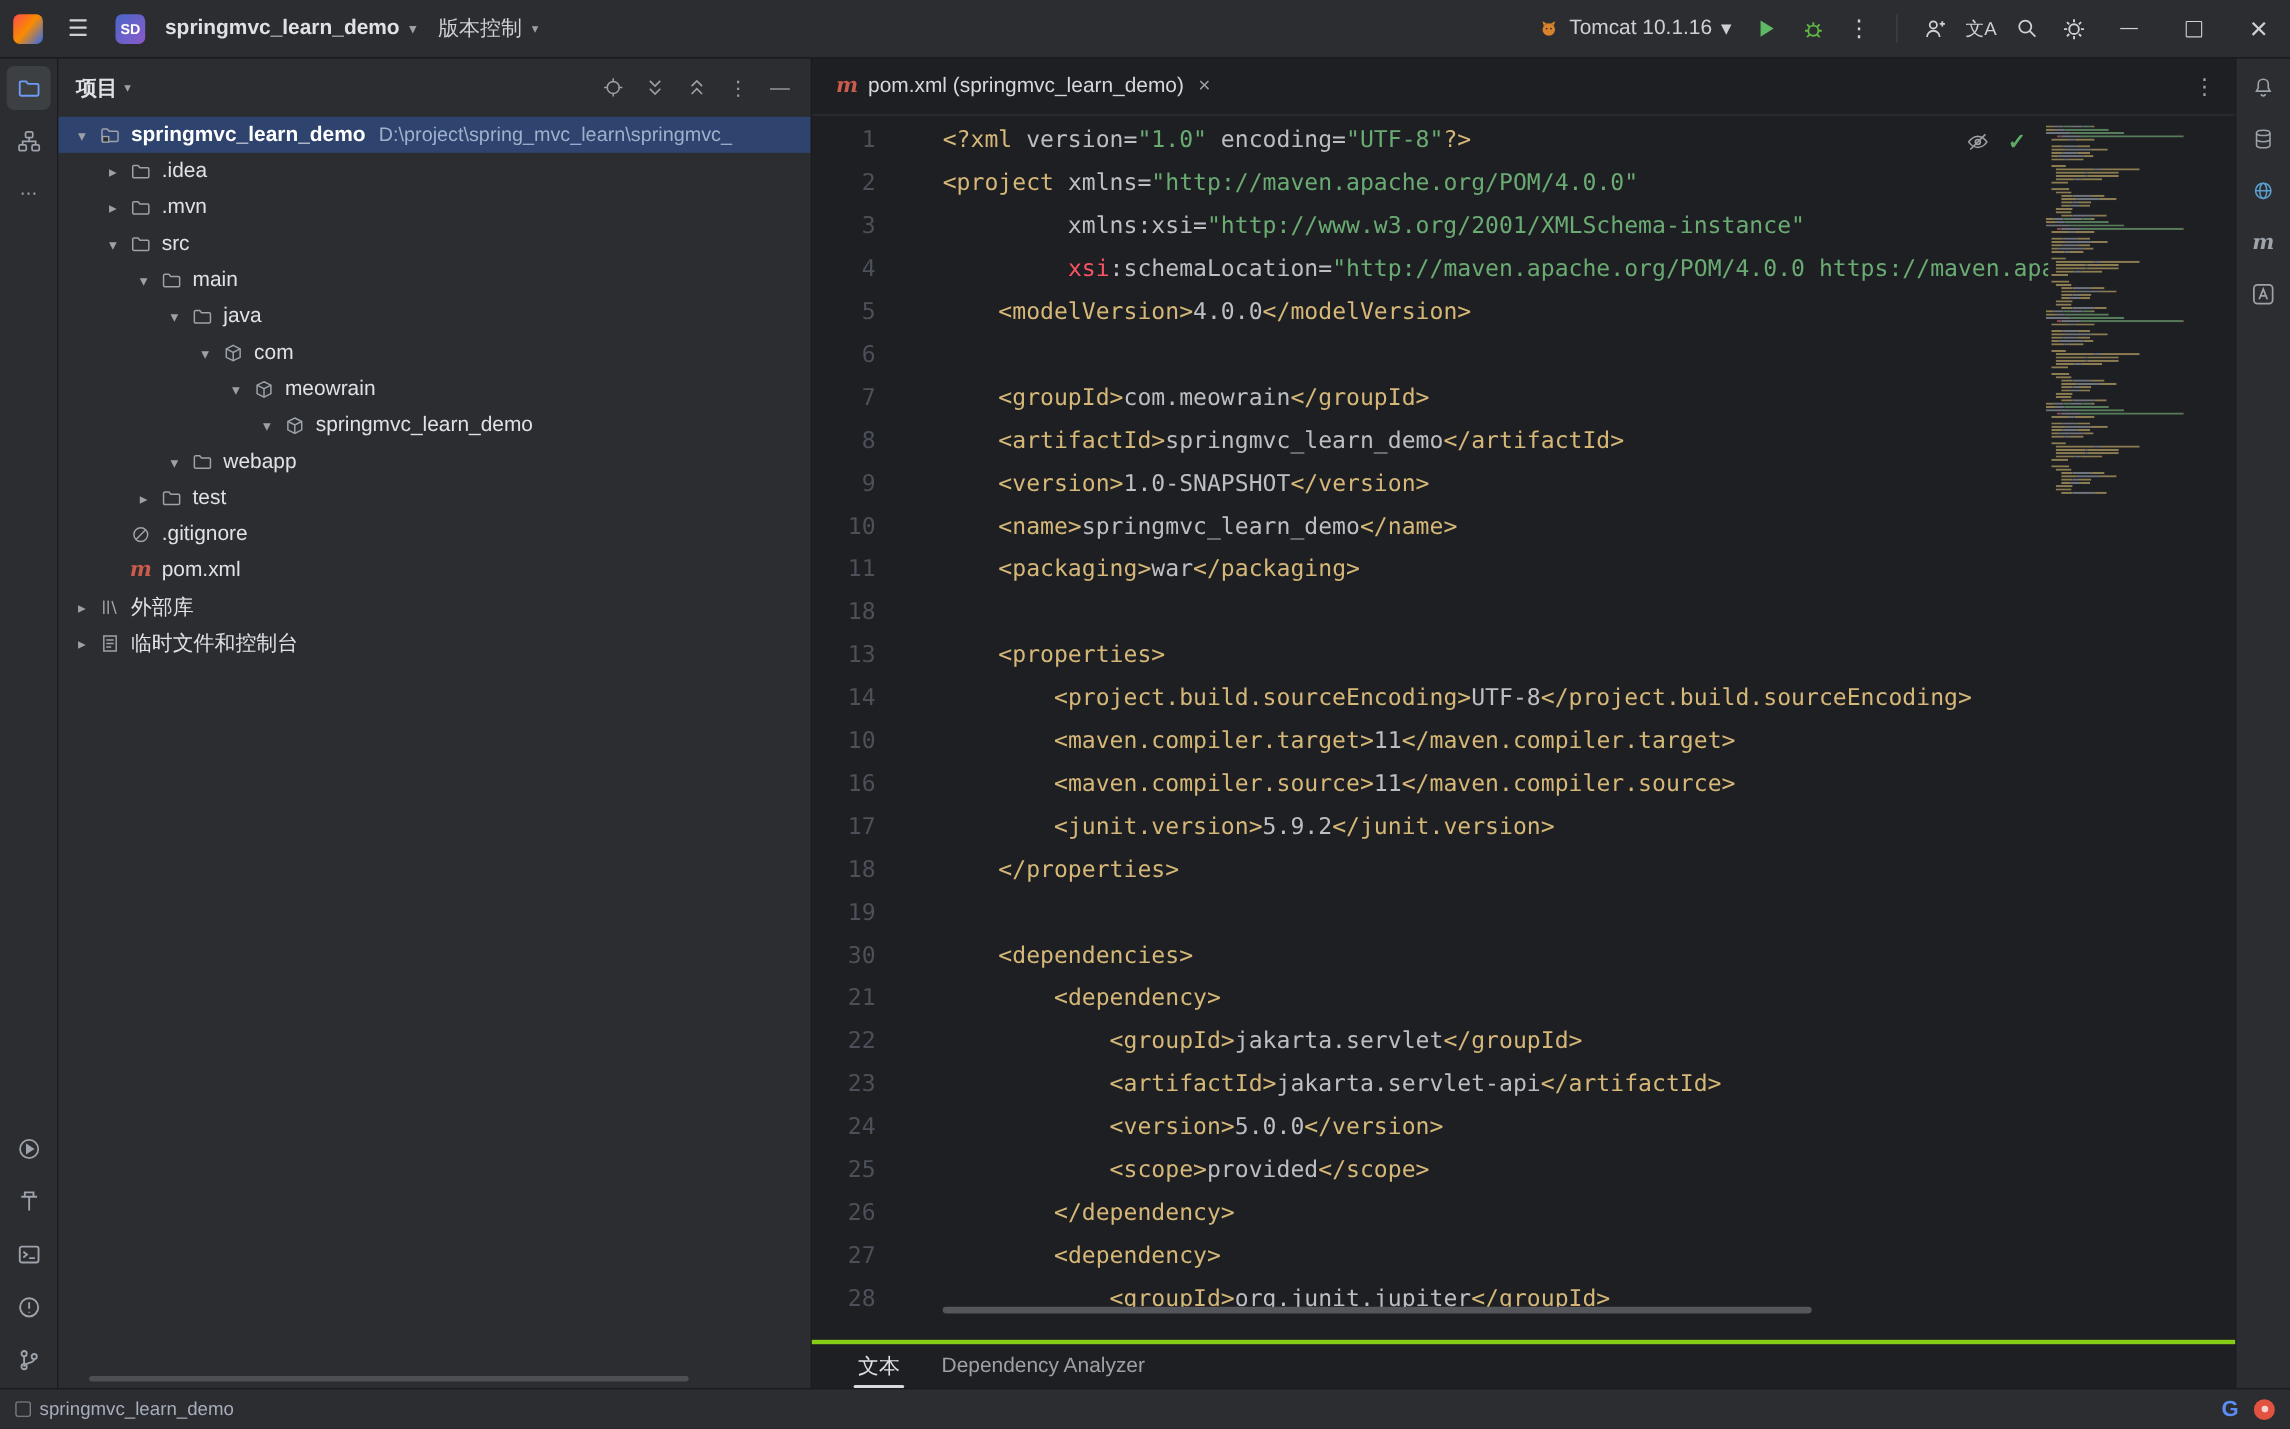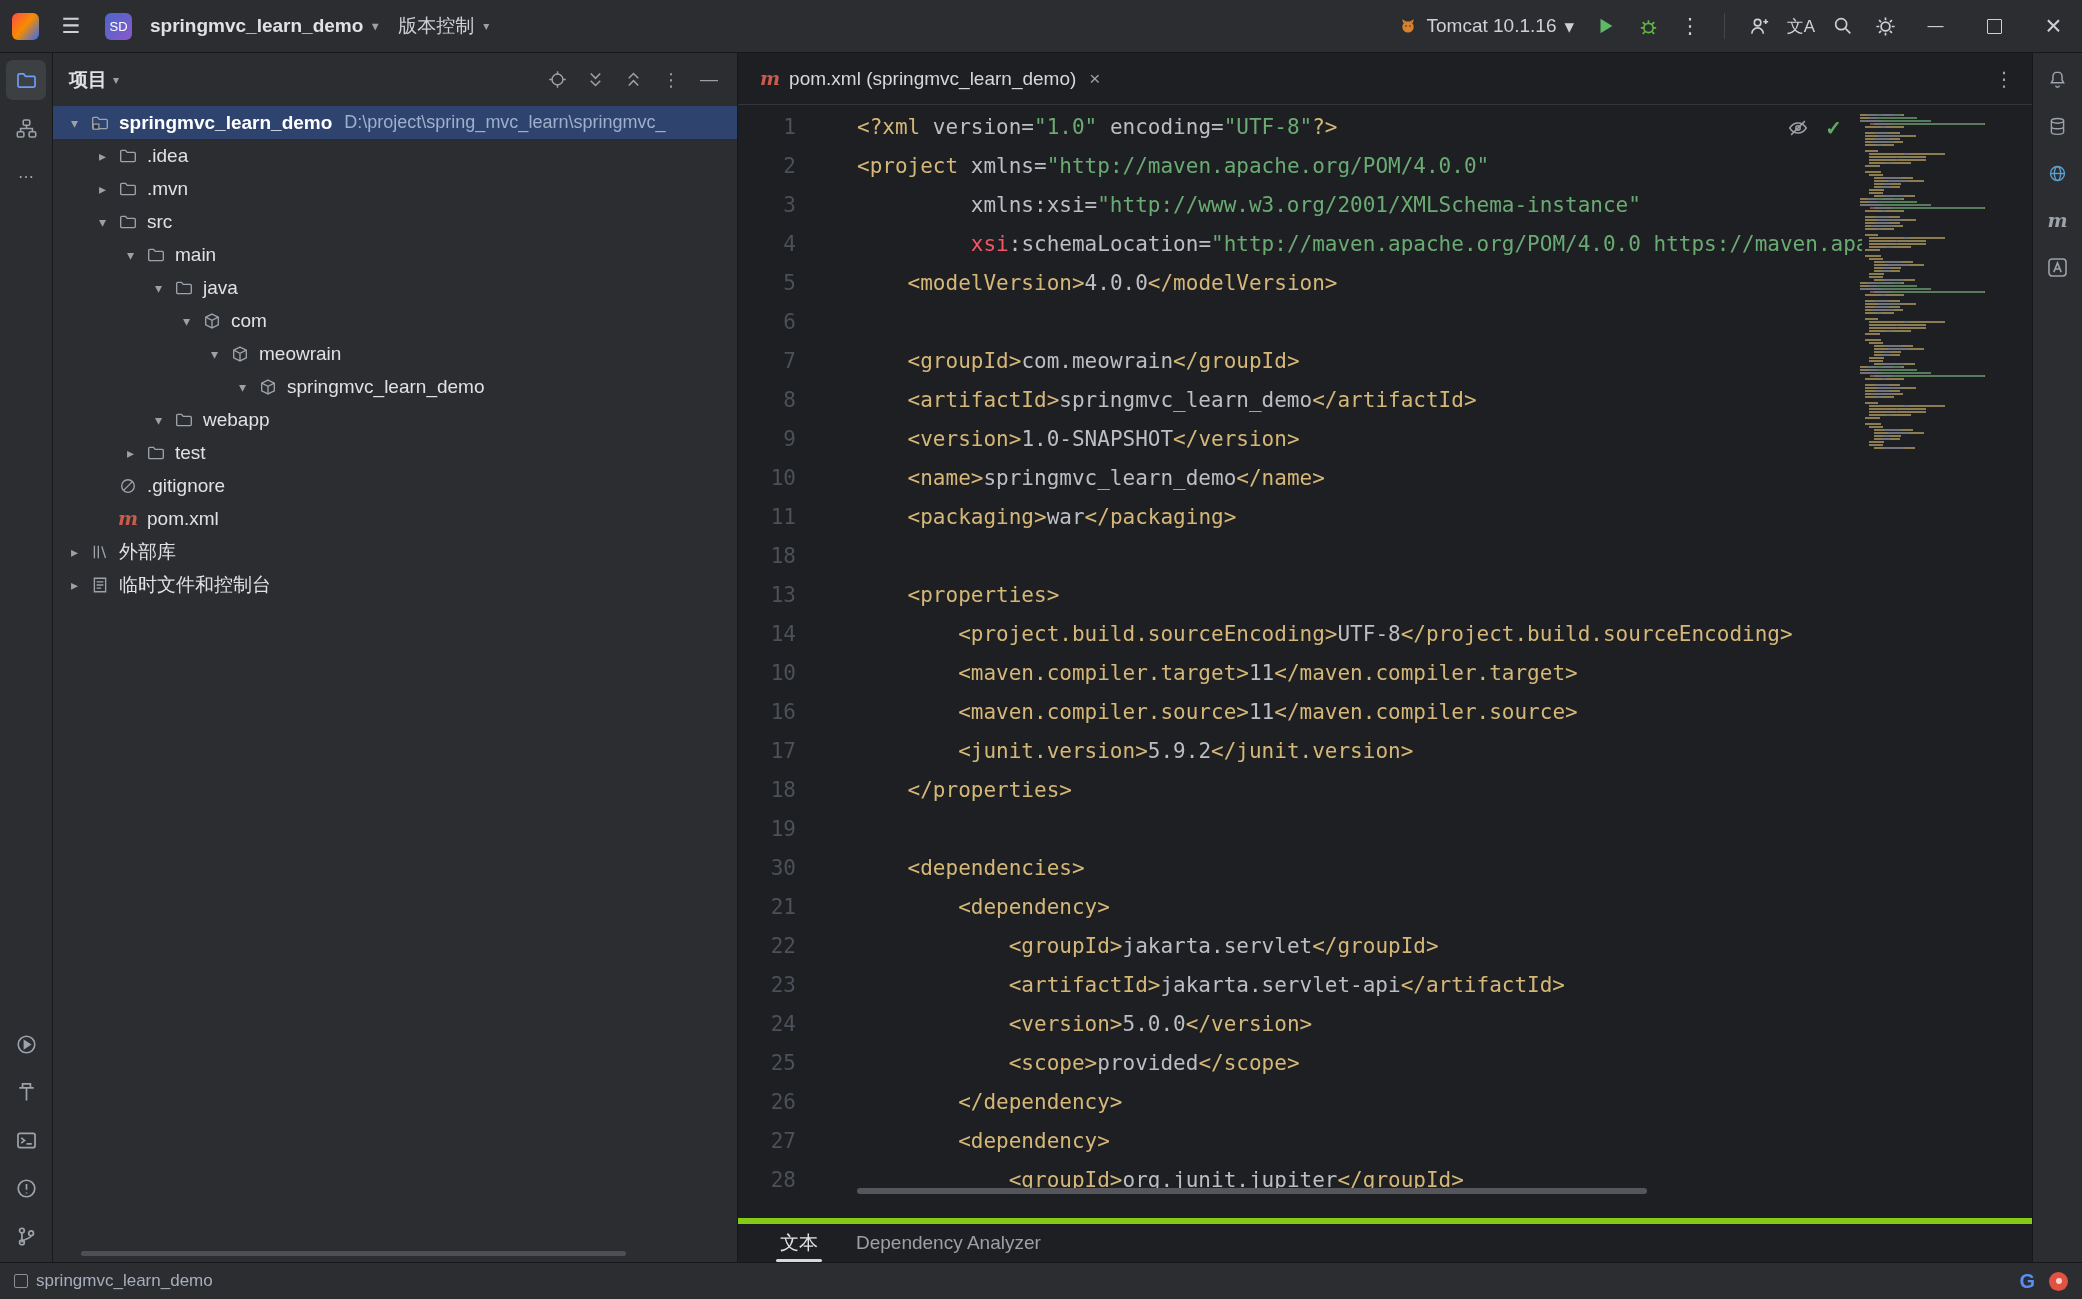--- a/index.html
+++ b/index.html
@@ -8,21 +8,21 @@
   svg{display:block}
 
   
   .titlebar{position:absolute;left:0;top:0;width:2082px;height:53px;background:#2b2d30;
     border-bottom:1px solid #17181b;display:flex;align-items:center;padding:0 0 0 12px;gap:4px;z-index:5}
   .tb-btn{height:40px;min-width:40px;display:flex;align-items:center;justify-content:center;
     border-radius:6px;color:#ced0d6;font-size:21px}
   .logo{width:27px;height:27px;border-radius:6px;margin-right:8px;
     background:linear-gradient(130deg,#fc4c4c 0%,#f98b00 48%,#2d6cf6 100%)}
   .badge{width:27px;height:27px;border-radius:6px;display:flex;align-items:center;justify-content:center;
-    background:linear-gradient(135deg,#4a66c9,#8a5ac9);color:#fff;font-size:13px;font-weight:normal;margin:0 6px 0 10px}
+    background:linear-gradient(135deg,#4a66c9,#8a5ac9);color:#fff;font-size:13px;font-weight:bold;margin:0 6px 0 10px}
   .widget{display:flex;align-items:center;gap:7px;height:40px;padding:0 8px;border-radius:6px;font-size:19px;color:#dfe1e5}
   .widget .wchev{font-size:12px;color:#9da0a6;margin-left:2px}
   .w-bold{font-weight:600}
   .tb-right{margin-left:auto;display:flex;align-items:center;gap:2px}
   .tb-divider{width:1px;height:26px;background:#44464b;margin:0 12px}
   .runcfg{display:flex;align-items:center;gap:8px;height:40px;padding:0 10px;border-radius:6px;color:#ced0d6;font-size:19px}
   .wctrl{width:57px;height:53px;display:flex;align-items:center;justify-content:center;color:#ced0d6}
   .wctrl .sq{width:15px;height:15px;border:1.6px solid #ced0d6;border-radius:1px}
   .wctrl.close-btn{font-size:28px}
   .txtico{font-size:17px;color:#ced0d6}
@@ -85,21 +85,21 @@
   .mm-line{height:2px;margin-bottom:1px;display:flex;overflow:hidden}
   .mm-line span{height:2px}
   .mm-sp{background:transparent}
   .mm-g{background:#8b7c52}
   .mm-s{background:#567c5b}
   .mm-p{background:#70747c}
   .mm-n{background:#8b5050}
 
   .hscroll{position:absolute;left:119px;bottom:24px;width:790px;height:6px;background:#54565b;border-radius:3px}
 
-  .bottom-tabs{position:absolute;left:0;right:0;bottom:0;height:44px;border-top:6px solid #84cc16;
+  .bottom-tabs{position:absolute;left:0;right:0;bottom:0;height:44px;border-top:4px solid #84cc16;
     display:flex;align-items:stretch;padding-left:26px;gap:6px;background:#1e1f22}
   .btab{display:flex;align-items:center;padding:0 16px;font-size:19px;color:#9da0a6;position:relative}
   .btab.active{color:#dfe1e5}
   .btab.active::after{content:"";position:absolute;left:12px;right:12px;bottom:0;height:3px;background:#d7d9de;border-radius:2px}
 
   
   .statusbar{position:absolute;left:0;right:0;bottom:0;height:37px;background:#2b2d30;border-top:1px solid #17181b;
     display:flex;align-items:center;padding:0 14px;font-size:17px;color:#a8adbd}
   .sb-left{display:flex;align-items:center;gap:8px}
   .sb-module{width:14px;height:14px;border:1.4px solid #8b8f98;border-radius:2px}

